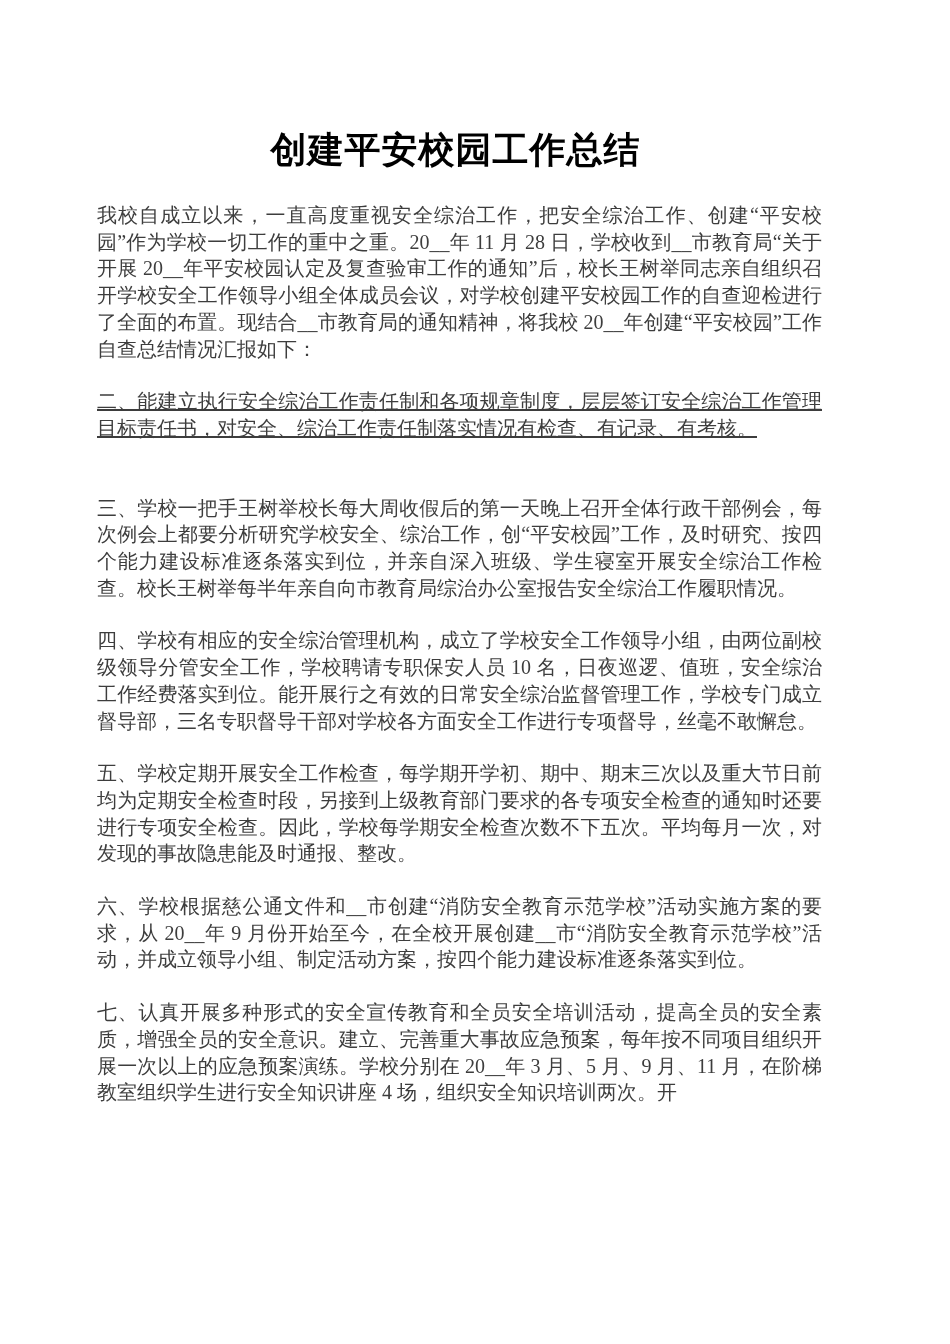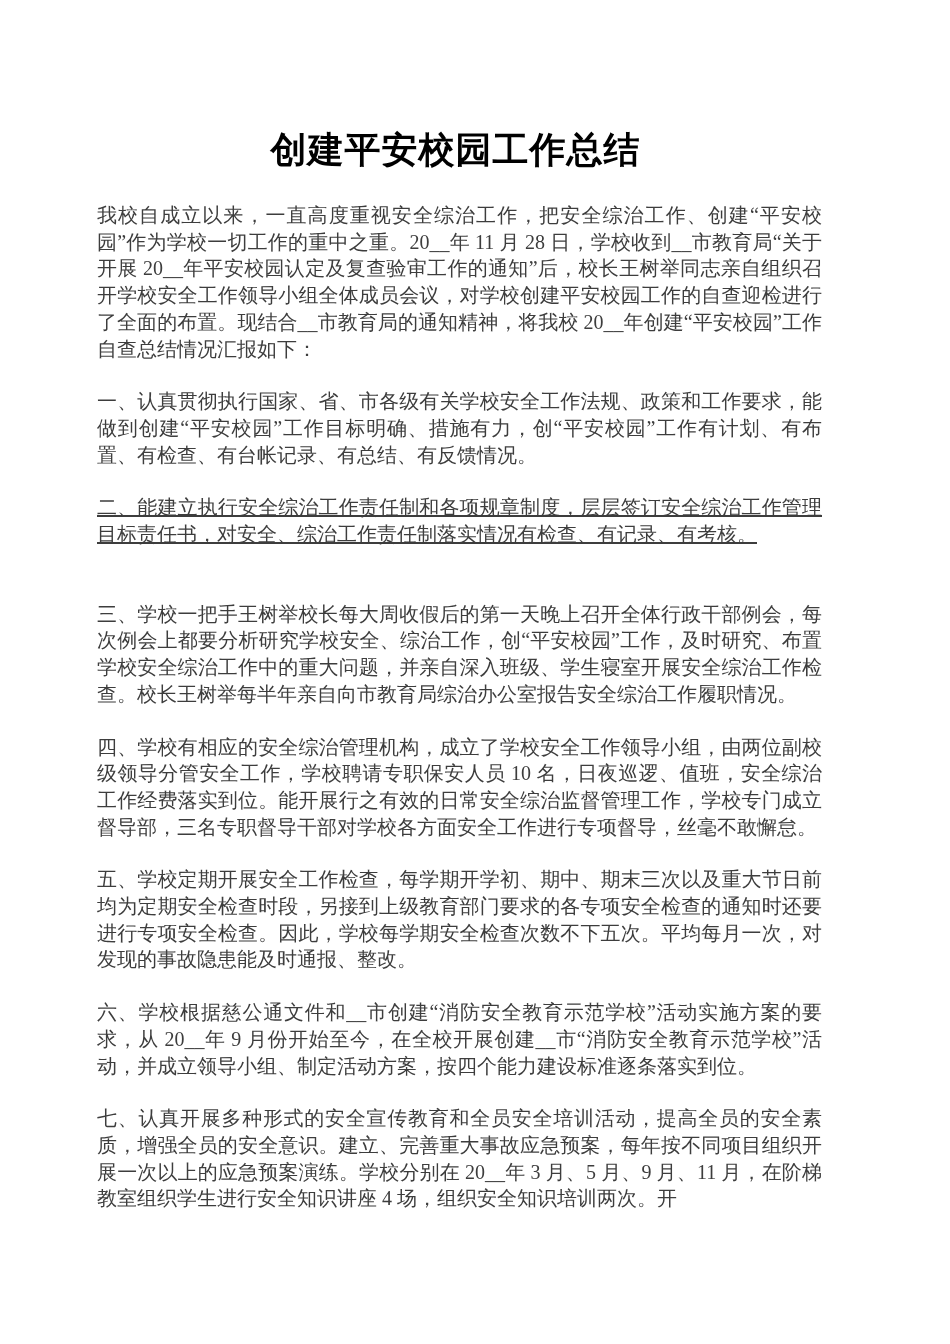--- a/index.html
+++ b/index.html
@@ -44,25 +44,24 @@
   }
 </style>
 </head>
 <body>
 
 <div class="page">
   <h1 class="doc-title">创建平安校园工作总结</h1>
 
   <p class="para">我校自成立以来，一直高度重视安全综治工作，把安全综治工作、创建“平安校园”作为学校一切工作的重中之重。20__年 11 月 28 日，学校收到__市教育局“关于开展 20__年平安校园认定及复查验审工作的通知”后，校长王树举同志亲自组织召开学校安全工作领导小组全体成员会议，对学校创建平安校园工作的自查迎检进行了全面的布置。现结合__市教育局的通知精神，将我校 20__年创建“平安校园”工作自查总结情况汇报如下：</p>
 
-  <p class="para">一、认真贯彻执行国家、省、市各级有关学校安全工作法规、政策和工作要求，能做到创建“平安校园”工作目标明确、措施有力，创“平安校园”工作有计划、有布置、有检查、有台帐记录、有总结、有反馈情况。</p>
 
   <p class="para extra-gap">二、能建立执行安全综治工作责任制和各项规章制度，层层签订安全综治工作管理目标责任书，对安全、综治工作责任制落实情况有检查、有记录、有考核。</p>
 
-  <p class="para">三、学校一把手王树举校长每大周收假后的第一天晚上召开全体行政干部例会，每次例会上都要分析研究学校安全、综治工作，创“平安校园”工作，及时研究、布置学校安全综治工作中的重大问题，并亲自深入班级、学生寝室开展安全综治工作检查。校长王树举每半年亲自向市教育局综治办公室报告安全综治工作履职情况。</p>
+  <p class="para">三、学校一把手王树举校长每大周收假后的第一天晚上召开全体行政干部例会，每次例会上都要分析研究学校安全、综治工作，创“平安校园”工作，及时研究、按四个能力建设标准逐条落实到位，并亲自深入班级、学生寝室开展安全综治工作检查。校长王树举每半年亲自向市教育局综治办公室报告安全综治工作履职情况。</p>
 
   <p class="para">四、学校有相应的安全综治管理机构，成立了学校安全工作领导小组，由两位副校级领导分管安全工作，学校聘请专职保安人员 10 名，日夜巡逻、值班，安全综治工作经费落实到位。能开展行之有效的日常安全综治监督管理工作，学校专门成立督导部，三名专职督导干部对学校各方面安全工作进行专项督导，丝毫不敢懈怠。</p>
 
   <p class="para">五、学校定期开展安全工作检查，每学期开学初、期中、期末三次以及重大节日前均为定期安全检查时段，另接到上级教育部门要求的各专项安全检查的通知时还要进行专项安全检查。因此，学校每学期安全检查次数不下五次。平均每月一次，对发现的事故隐患能及时通报、整改。</p>
 
   <p class="para">六、学校根据慈公通文件和__市创建“消防安全教育示范学校”活动实施方案的要求，从 20__年 9 月份开始至今，在全校开展创建__市“消防安全教育示范学校”活动，并成立领导小组、制定活动方案，按四个能力建设标准逐条落实到位。</p>
 
   <p class="para">七、认真开展多种形式的安全宣传教育和全员安全培训活动，提高全员的安全素质，增强全员的安全意识。建立、完善重大事故应急预案，每年按不同项目组织开展一次以上的应急预案演练。学校分别在 20__年 3 月、5 月、9 月、11 月，在阶梯教室组织学生进行安全知识讲座 4 场，组织安全知识培训两次。开</p>
 </div>
 

